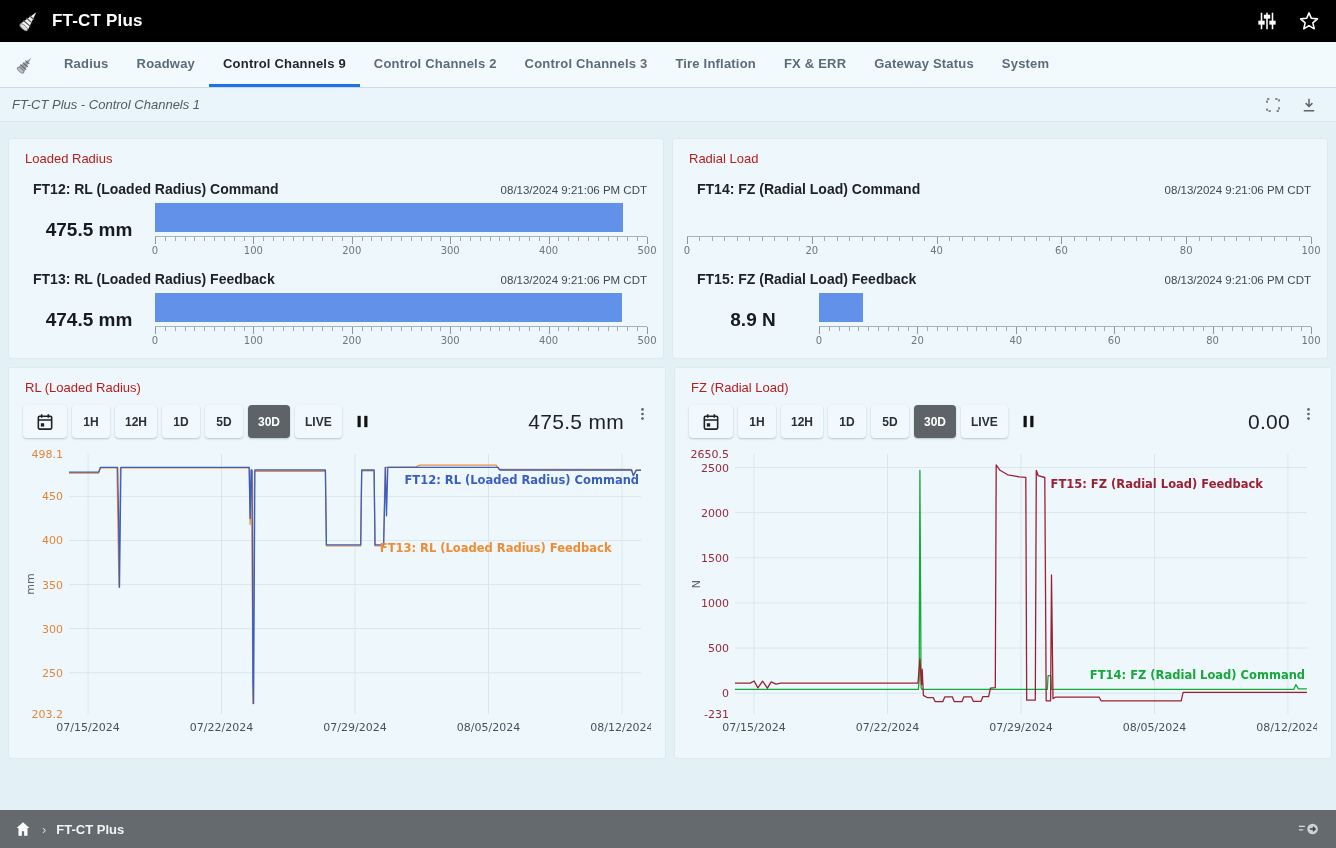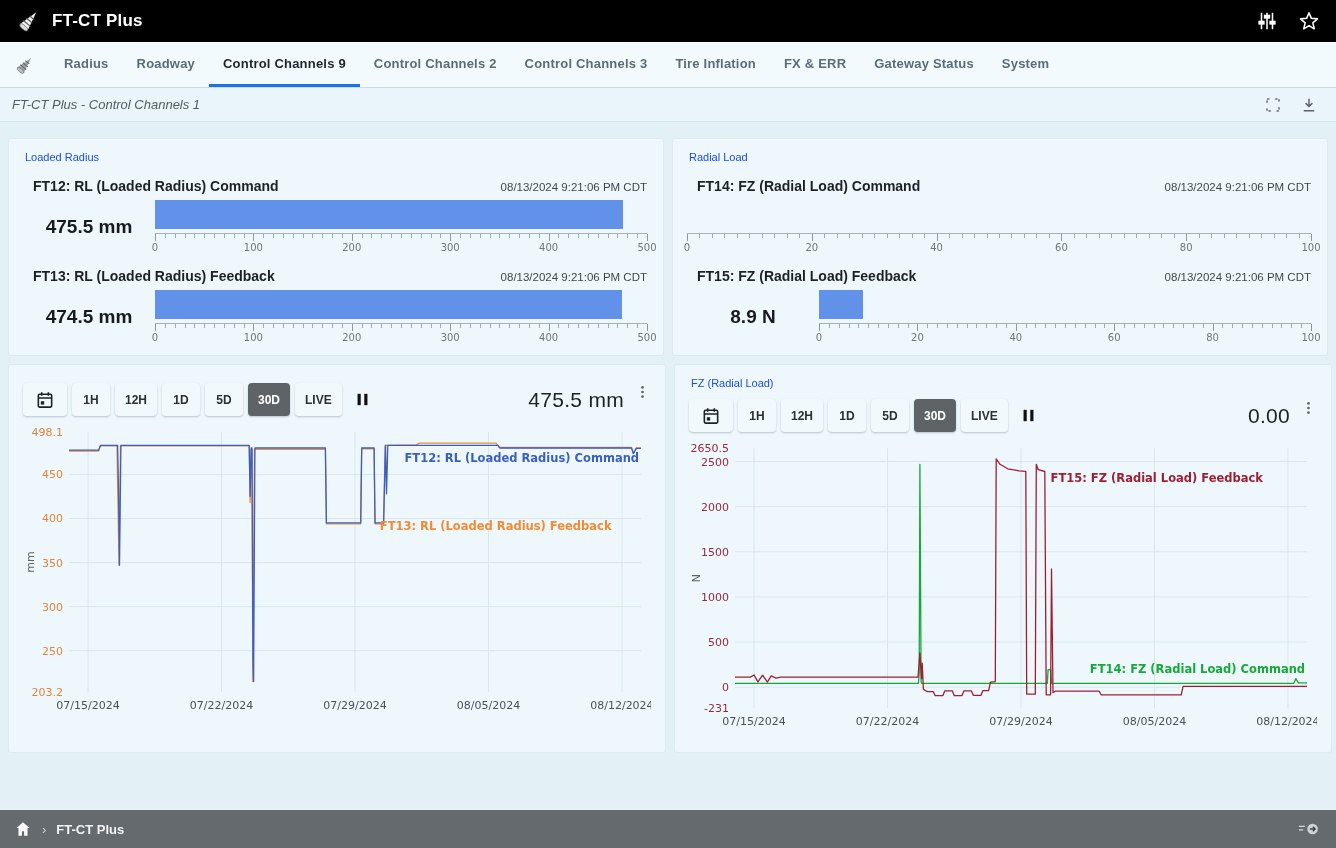--- a/index.html
+++ b/index.html
@@ -22,21 +22,21 @@
 
   
   .breadcrumb-row { height:34px; background:#e9f5fa; border-bottom:1px solid #d8e6ec; display:flex; align-items:center; padding:0 12px; flex:0 0 auto; }
   .breadcrumb { font-size:13px; font-style:italic; color:#525c63; }
   .bc-icons { margin-left:auto; display:flex; align-items:center; gap:18px; padding-right:6px; }
 
   
   .content { flex:1 1 auto; padding-top:16px; }
   .row { display:flex; gap:8px; margin:0 8px 8px 8px; }
   .panel { flex:1 1 0; background:#eef8fc; border:1px solid #ddeaf1; border-radius:3px; padding:10px 14px; }
-  .panel-title { font-size:11px; color:#1d4ed8; padding:2px 0 2px 2px; }
+  .panel-title { font-size:13px; color:#b91c1c; padding:2px 0 2px 2px; }
 
   
   .gauge { margin-top:13px; }
   .gauge-head { display:flex; justify-content:space-between; align-items:baseline; padding:0 2px 6px 10px; }
   .gauge-label { font-size:14px; font-weight:600; color:#1d2126; }
   .gauge-time { font-size:11.5px; color:#40484e; }
   .gauge-body { display:flex; align-items:flex-start; }
   .gauge-value { width:132px; text-align:center; font-size:19px; font-weight:700; color:#171b1f; padding-top:16px; }
   .gauge-bar-area { flex:1 1 auto; padding-right:2px; }
   .gauge-bar { height:29px; }
@@ -436,20 +436,21 @@
               </div>
           </div>
         </div>
       </div>
     </section>
   </div>
 
   <div class="row">
 
     <section class="panel">
+      <div class="panel-title">RL (Loaded Radius)</div>
       <div class="chart-toolbar">
         <button class="cal-btn">
           <svg width="20" height="20" viewBox="0 0 24 24" fill="none" stroke="#1c2126" stroke-width="1.9">
               <rect x="4" y="5" width="16" height="15.5" rx="1.5"></rect>
               <path d="M8 2.8v4 M16 2.8v4 M4 9.5h16"></path>
               <rect x="7" y="13.5" width="4" height="4" fill="#1c2126" stroke="none"></rect>
             </svg>
         </button>
         <div class="range-group">
             <button class="tool-btn">1H</button>

